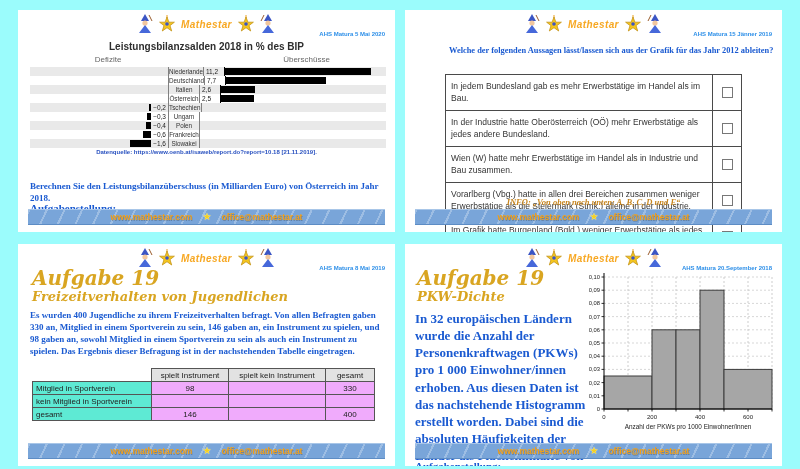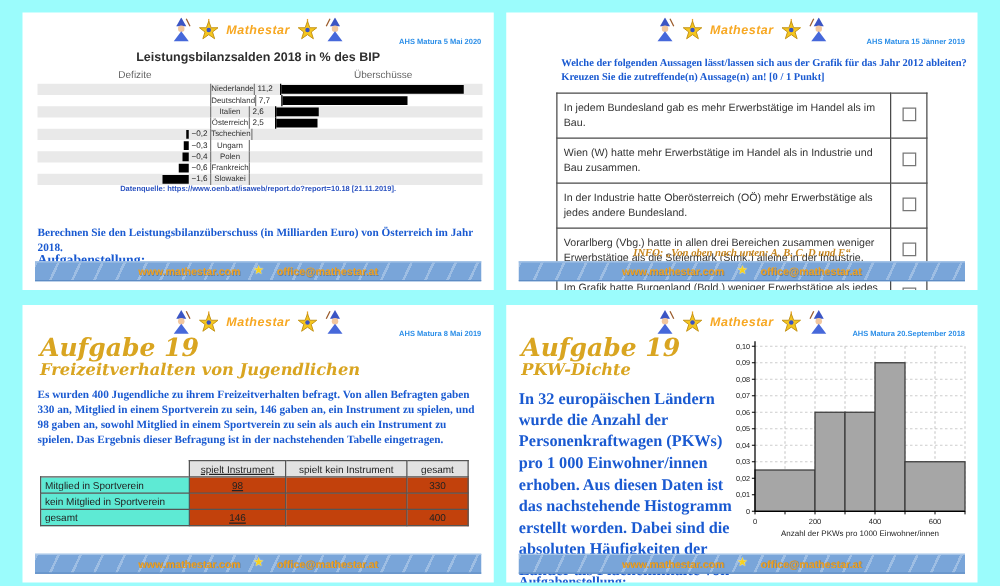--- a/index.html
+++ b/index.html
@@ -56,25 +56,25 @@
   
   .big-title{font:italic 700 20px "DejaVu Serif",serif;color:#d9a521;}
   .sub-title{font:italic 700 13px "DejaVu Serif",serif;color:#d9a521;}
   .body-text{font:700 9px/1.32 "Liberation Serif",serif;color:#1a5ad1;}
 
   
   .bl-title{position:absolute;top:22px;left:14px;}
   .bl-sub{position:absolute;top:45px;left:14px;}
   .bl-body{position:absolute;top:66px;left:12px;right:8px;}
   .bl-table{position:absolute;top:124px;left:14px;border-collapse:collapse;font:400 8px "Liberation Sans",sans-serif;color:#222;}
-  .bl-table td{border:1px solid #555;height:12px;padding:0 3px;background:#c2410c;}
+  .bl-table td{border:1px solid #555;height:12px;padding:0 3px;background:#f0abfc;}
   .bl-table td.blankc{border:none;background:transparent;}
   .bl-table td.hdr{background:#e2e2e2;text-align:center;}
   .bl-table td.rowlabel{background:#5eead4;width:112px;}
-  .bl-table td.c1{width:70px;text-align:center;text-decoration:underline;}
+  .bl-table td.c1{width:70px;text-align:center;}
   .bl-table td.c2{width:90px;text-align:center;}
   .bl-table td.c3{width:42px;text-align:center;}
 
   
   .br-title{position:absolute;top:22px;left:12px;}
   .br-sub{position:absolute;top:45px;left:12px;}
   .br-body{position:absolute;top:66px;left:10px;width:178px;font-size:13px;}
   .br-task{position:absolute;top:176px;left:10px;}
   .histo{position:absolute;top:25px;right:4px;}
 </style>
@@ -226,35 +226,34 @@
           <polygon points="8,0 4,7 12,7" fill="#3b55c4"></polygon>
           <circle cx="8" cy="9" r="2.6" fill="#f2c79e"></circle>
           <polygon points="8,11 2,19 14,19" fill="#4668da"></polygon>
           <line x1="4" y1="1" x2="1" y2="7" stroke="#9a5b2b"></line>
         </svg>
     </div>
     <div class="slide-date">AHS Matura 15 Jänner 2019</div>
 
     <div class="tr-question">
       <div>Welche der folgenden Aussagen lässt/lassen sich aus der Grafik für das Jahr 2012 ableiten?</div>
-      <div>Kreuzen Sie die zutreffende(n) Aussage(n) an! [0 / 1 Punkt]</div>
     </div>
 
     <table class="tr-table">
       <tbody>
           <tr>
         <td class="stmt">In jedem Bundesland gab es mehr Erwerbstätige im Handel als im Bau.</td>
         <td class="cbcell"><span class="checkbox"></span></td>
       </tr>
       <tr>
+        <td class="stmt">In der Industrie hatte Oberösterreich (OÖ) mehr Erwerbstätige als jedes andere Bundesland.</td>
+        <td class="cbcell"><span class="checkbox"></span></td>
+      </tr>
+      <tr>
         <td class="stmt">Wien (W) hatte mehr Erwerbstätige im Handel als in Industrie und Bau zusammen.</td>
-        <td class="cbcell"><span class="checkbox"></span></td>
-      </tr>
-      <tr>
-        <td class="stmt">In der Industrie hatte Oberösterreich (OÖ) mehr Erwerbstätige als jedes andere Bundesland.</td>
         <td class="cbcell"><span class="checkbox"></span></td>
       </tr>
       <tr>
         <td class="stmt">Vorarlberg (Vbg.) hatte in allen drei Bereichen zusammen weniger Erwerbstätige als die Steiermark (Stmk.) alleine in der Industrie.</td>
         <td class="cbcell"><span class="checkbox"></span></td>
       </tr>
       <tr>
         <td class="stmt">Im Grafik hatte Burgenland (Bgld.) weniger Erwerbstätige als jedes andere Bundesland.</td>
         <td class="cbcell"><span class="checkbox"></span></td>
       </tr>

